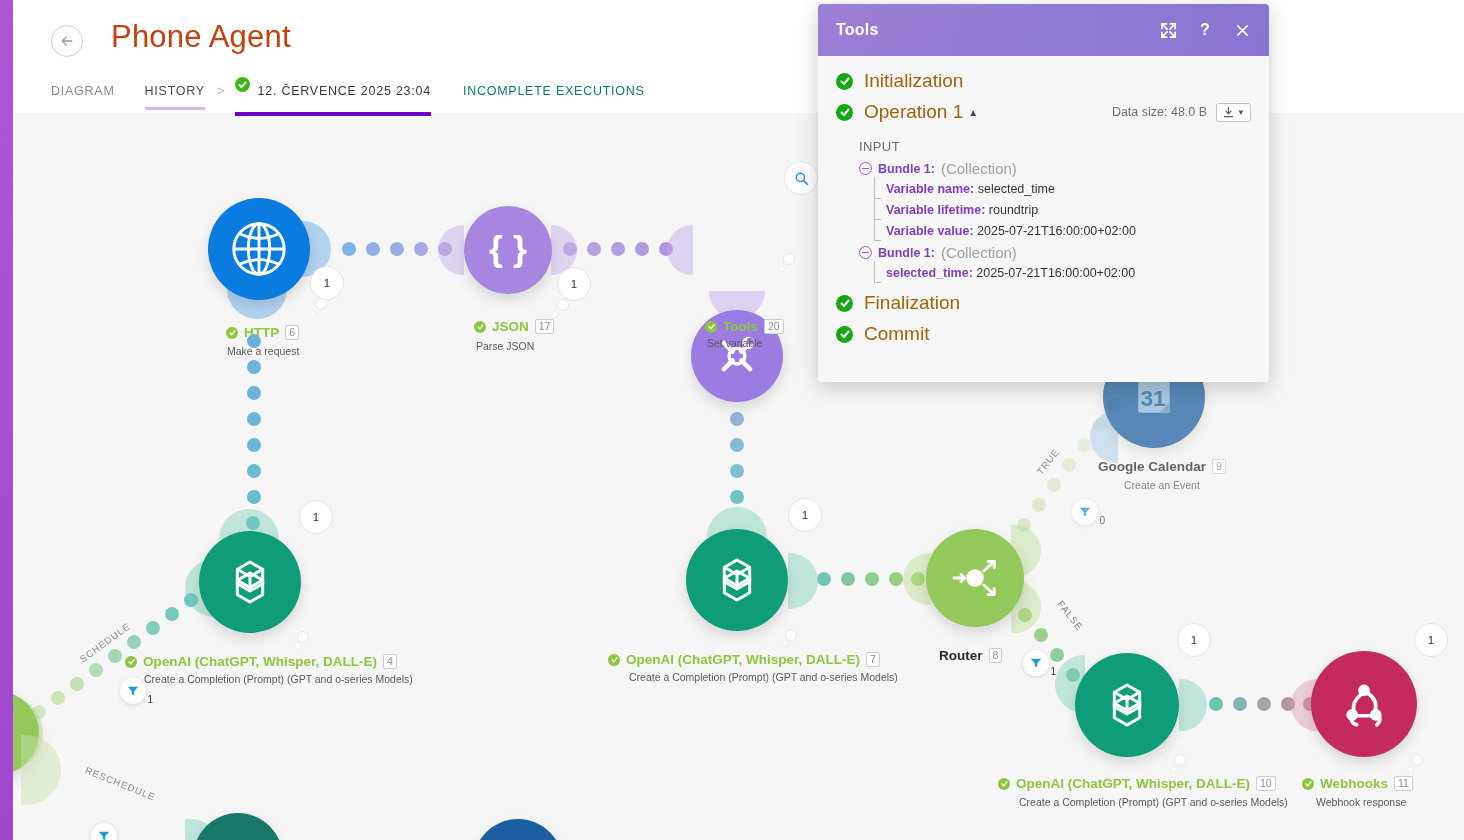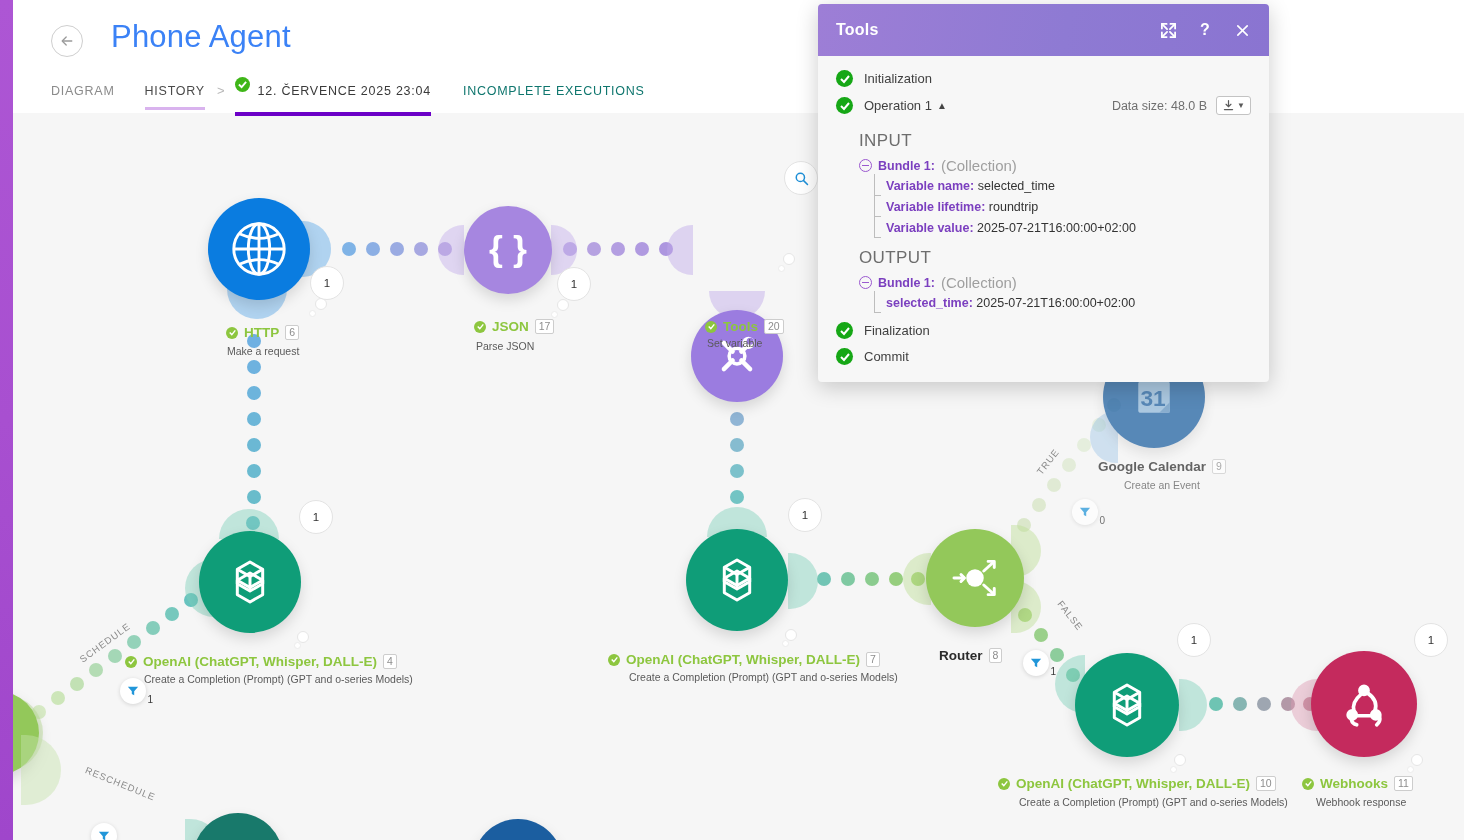--- a/index.html
+++ b/index.html
@@ -24,21 +24,21 @@
     background:#ffffff; z-index:30;
   }
   .back-btn {
     position:absolute; left:38px; top:25px; width:32px; height:32px;
     border:1px solid #cfcfcf; border-radius:50%;
     display:flex; align-items:center; justify-content:center;
     color:#9a9a9a; background:#fff; cursor:pointer;
   }
   .page-title {
     position:absolute; left:98px; top:19px;
-    font-size:31px; font-weight:400; color:#3b82f6; letter-spacing:.2px;
+    font-size:31px; font-weight:400; color:#c2410c; letter-spacing:.2px;
     white-space:nowrap;
   }
   .tabs { position:absolute; left:38px; top:80px; display:flex; align-items:center; height:33px; }
   .tab {
     position:relative; font-size:12.5px; letter-spacing:.75px; color:#8b8b8b;
     padding:0 0 12px 0; margin-right:30px; cursor:pointer; white-space:nowrap;
     text-transform:uppercase;
   }
   .tab .ul { position:absolute; left:0; right:0; bottom:0; height:3px; background:transparent; }
   .tab.history { color:#4a4a4a; }
@@ -133,31 +133,31 @@
   .hdr-actions .ic { cursor:pointer; display:flex; align-items:center; justify-content:center;
                      width:18px; height:18px; color:#fff; }
   .panel-body { padding:14px 0 0 0; }
 
   .stage { display:flex; align-items:center; padding:0 18px; margin-bottom:9px; position:relative; }
   .stage .gdot {
     width:17px; height:17px; border-radius:50%; background:#16a716;
     display:flex; align-items:center; justify-content:center; margin-right:11px; flex:0 0 auto;
   }
   .stage .gdot svg { width:10px; height:10px; }
-  .stage .nm { font-size:13px; color:#404040; }
+  .stage .nm { font-size:19px; color:#a16207; }
   .caret { margin-left:5px; font-size:10px; color:#444; }
   .datasize { margin-left:auto; font-size:12.5px; color:#6f6f6f; display:flex; align-items:center; gap:9px; }
   .dlbtn {
     border:1px solid #c3c3c3; border-radius:3px; background:#fff;
     padding:2px 5px; display:flex; align-items:center; gap:2px; cursor:pointer; color:#5a5a5a;
   }
   .dlbtn svg { width:13px; height:13px; }
   .dlbtn .cv { font-size:8px; }
 
-  .sect { font-size:17px; color:#6d6d6d; letter-spacing:.4px; padding:7px 0 6px 41px; }
+  .sect { font-size:13px; color:#6d6d6d; letter-spacing:.4px; padding:7px 0 6px 41px; }
   .bundle { display:flex; align-items:center; padding:0 0 0 41px; margin-bottom:4px; }
   .minus {
     width:13px; height:13px; border-radius:50%; border:1.4px solid #9b59d0;
     display:flex; align-items:center; justify-content:center; margin-right:6px; flex:0 0 auto;
   }
   .minus i { display:block; width:7px; height:1.4px; background:#9b59d0; }
   .bundle .bl { font-size:12.5px; color:#7b3fbf; font-weight:bold; }
   .bundle .coll { font-size:15px; color:#9f9f9f; margin-left:6px; }
   .kv { position:relative; padding:0 0 0 68px; margin:4px 0; font-size:12.5px; line-height:17px; }
   .kv .k { color:#7b3fbf; font-weight:bold; }
@@ -683,21 +683,20 @@
       </div>
       <div class="kv">
         <span class="k">Variable lifetime:</span>
         <span class="v">roundtrip</span>
       </div>
       <div class="kv last">
         <span class="k">Variable value:</span>
         <span class="v">2025-07-21T16:00:00+02:00</span>
       </div>
 
-      <div class="sect">OUTPUT</div>
       <div class="bundle">
         <span class="minus">
             <i></i>
           </span>
         <span class="bl">Bundle 1:</span>
         <span class="coll">(Collection)</span>
       </div>
       <div class="kv last" style="margin-bottom:10px;">
         <span class="k">selected_time:</span>
         <span class="v">2025-07-21T16:00:00+02:00</span>

